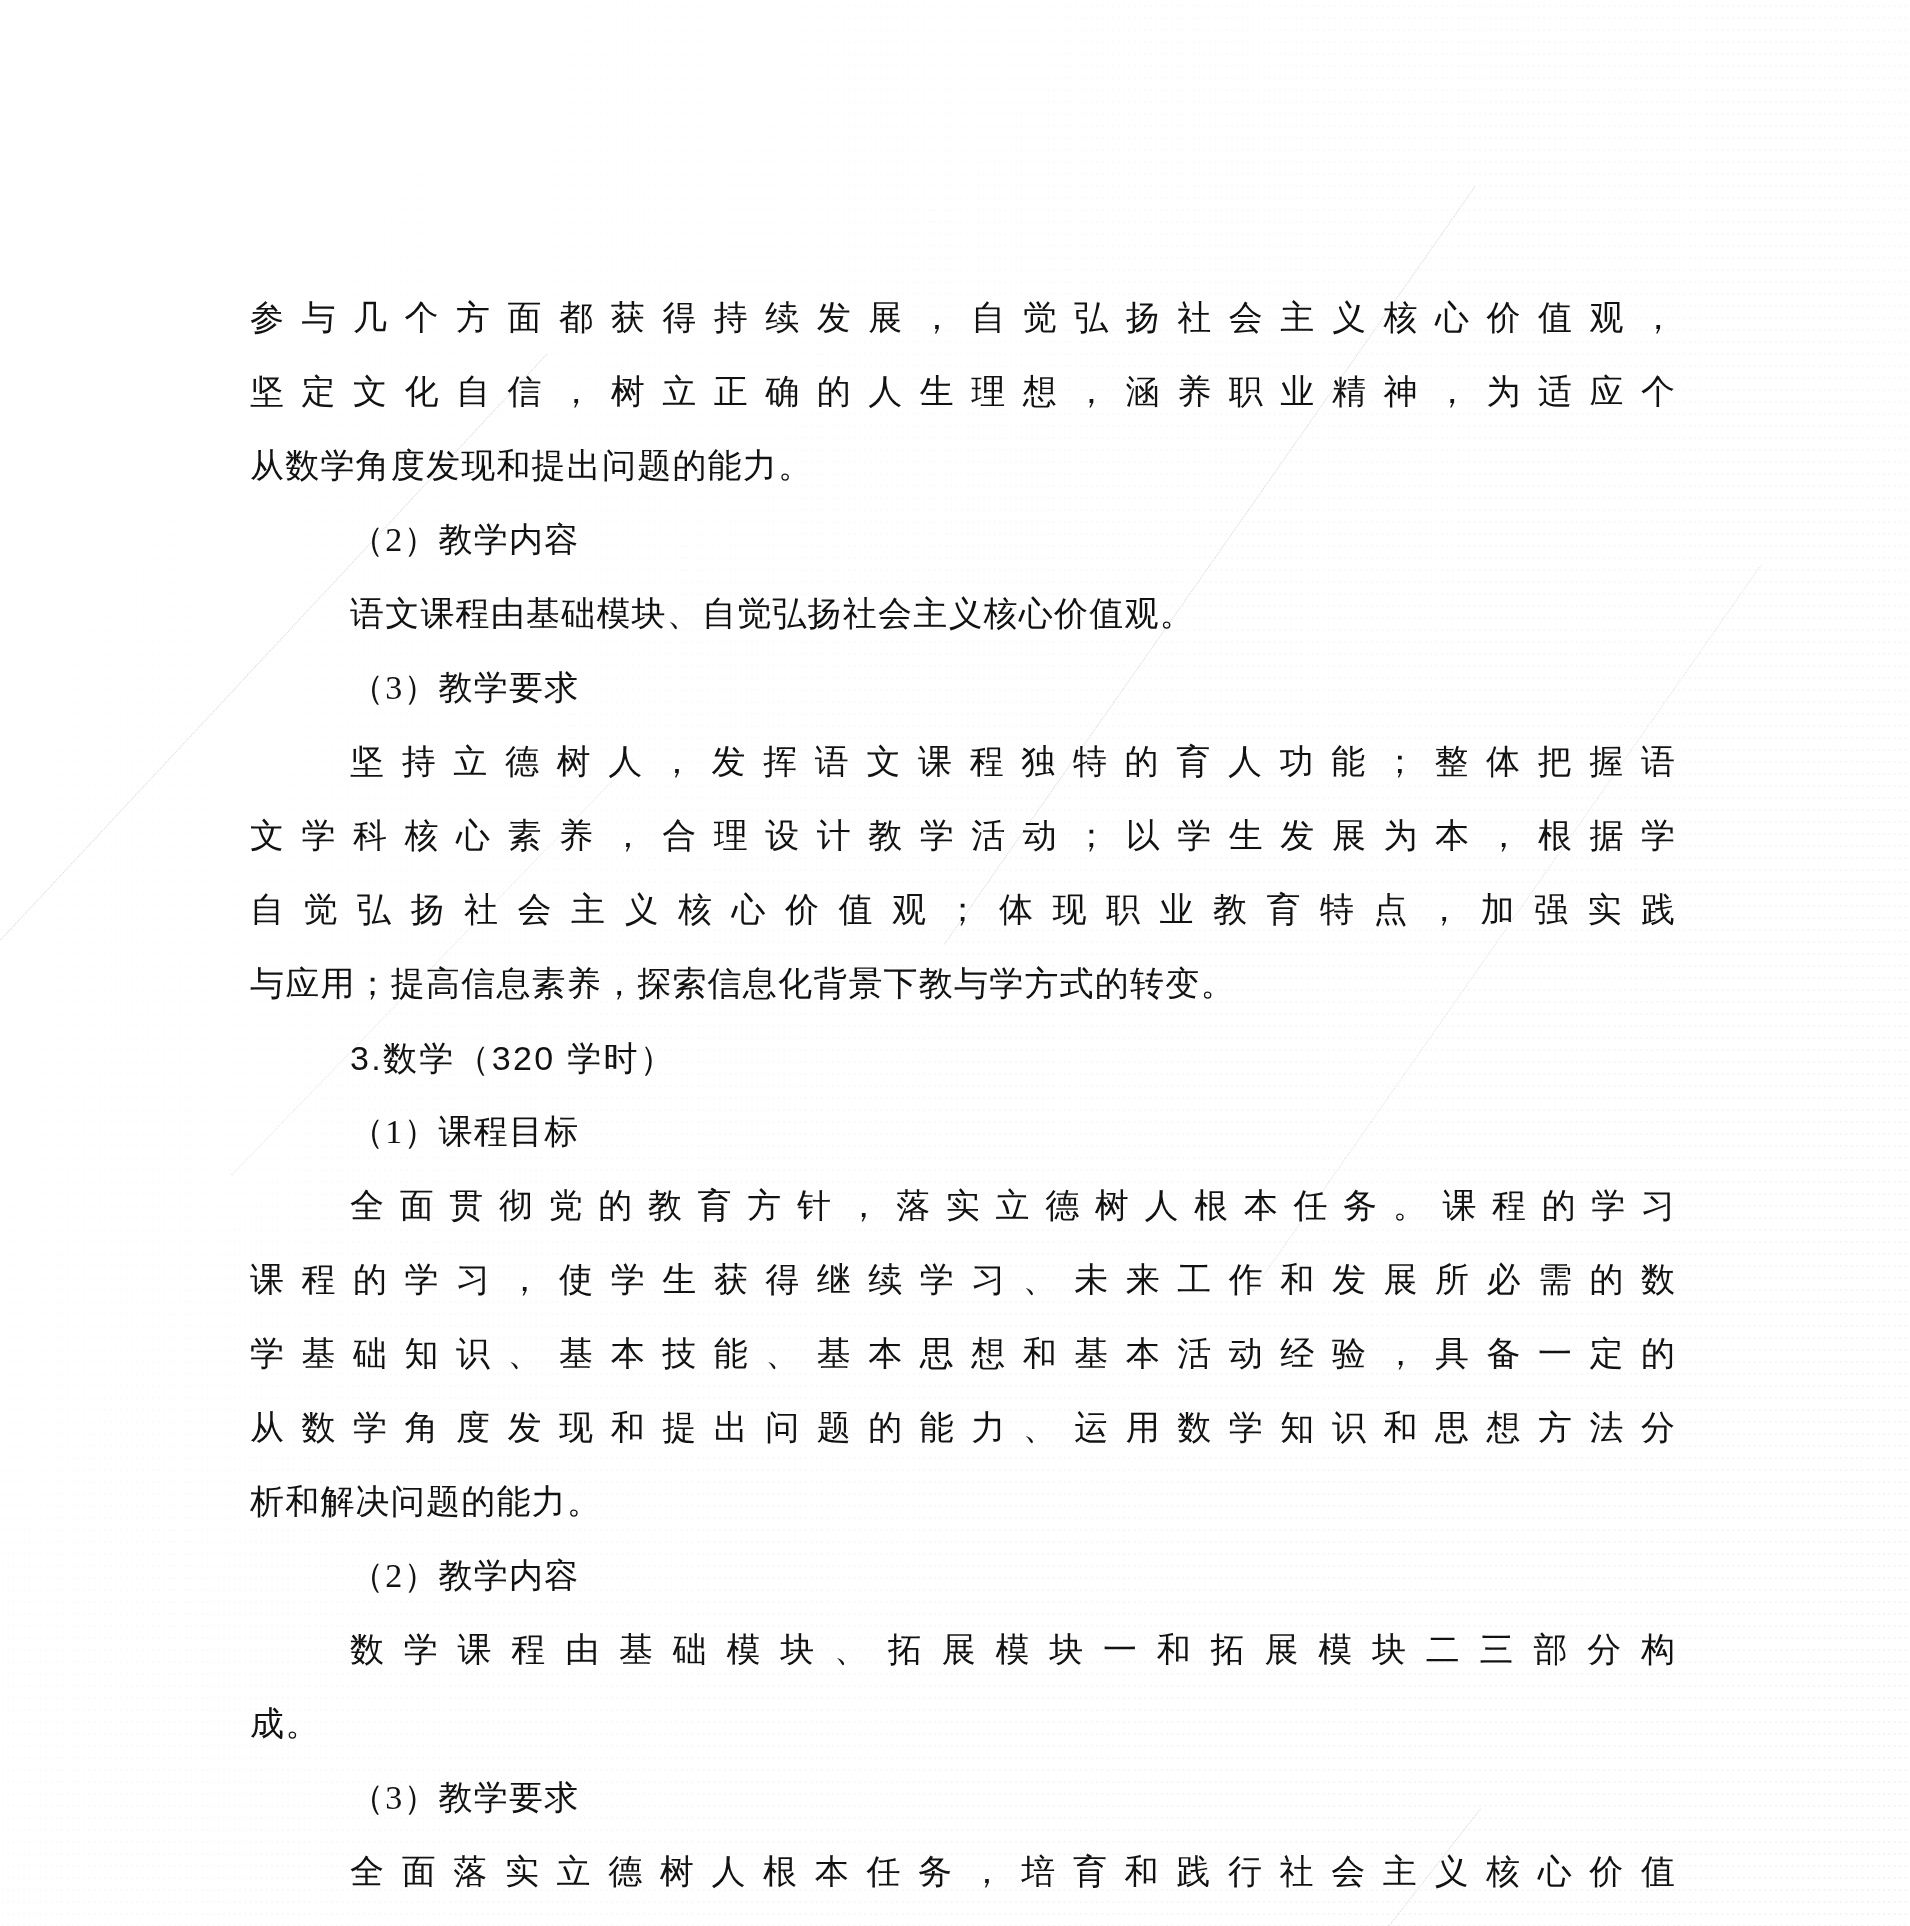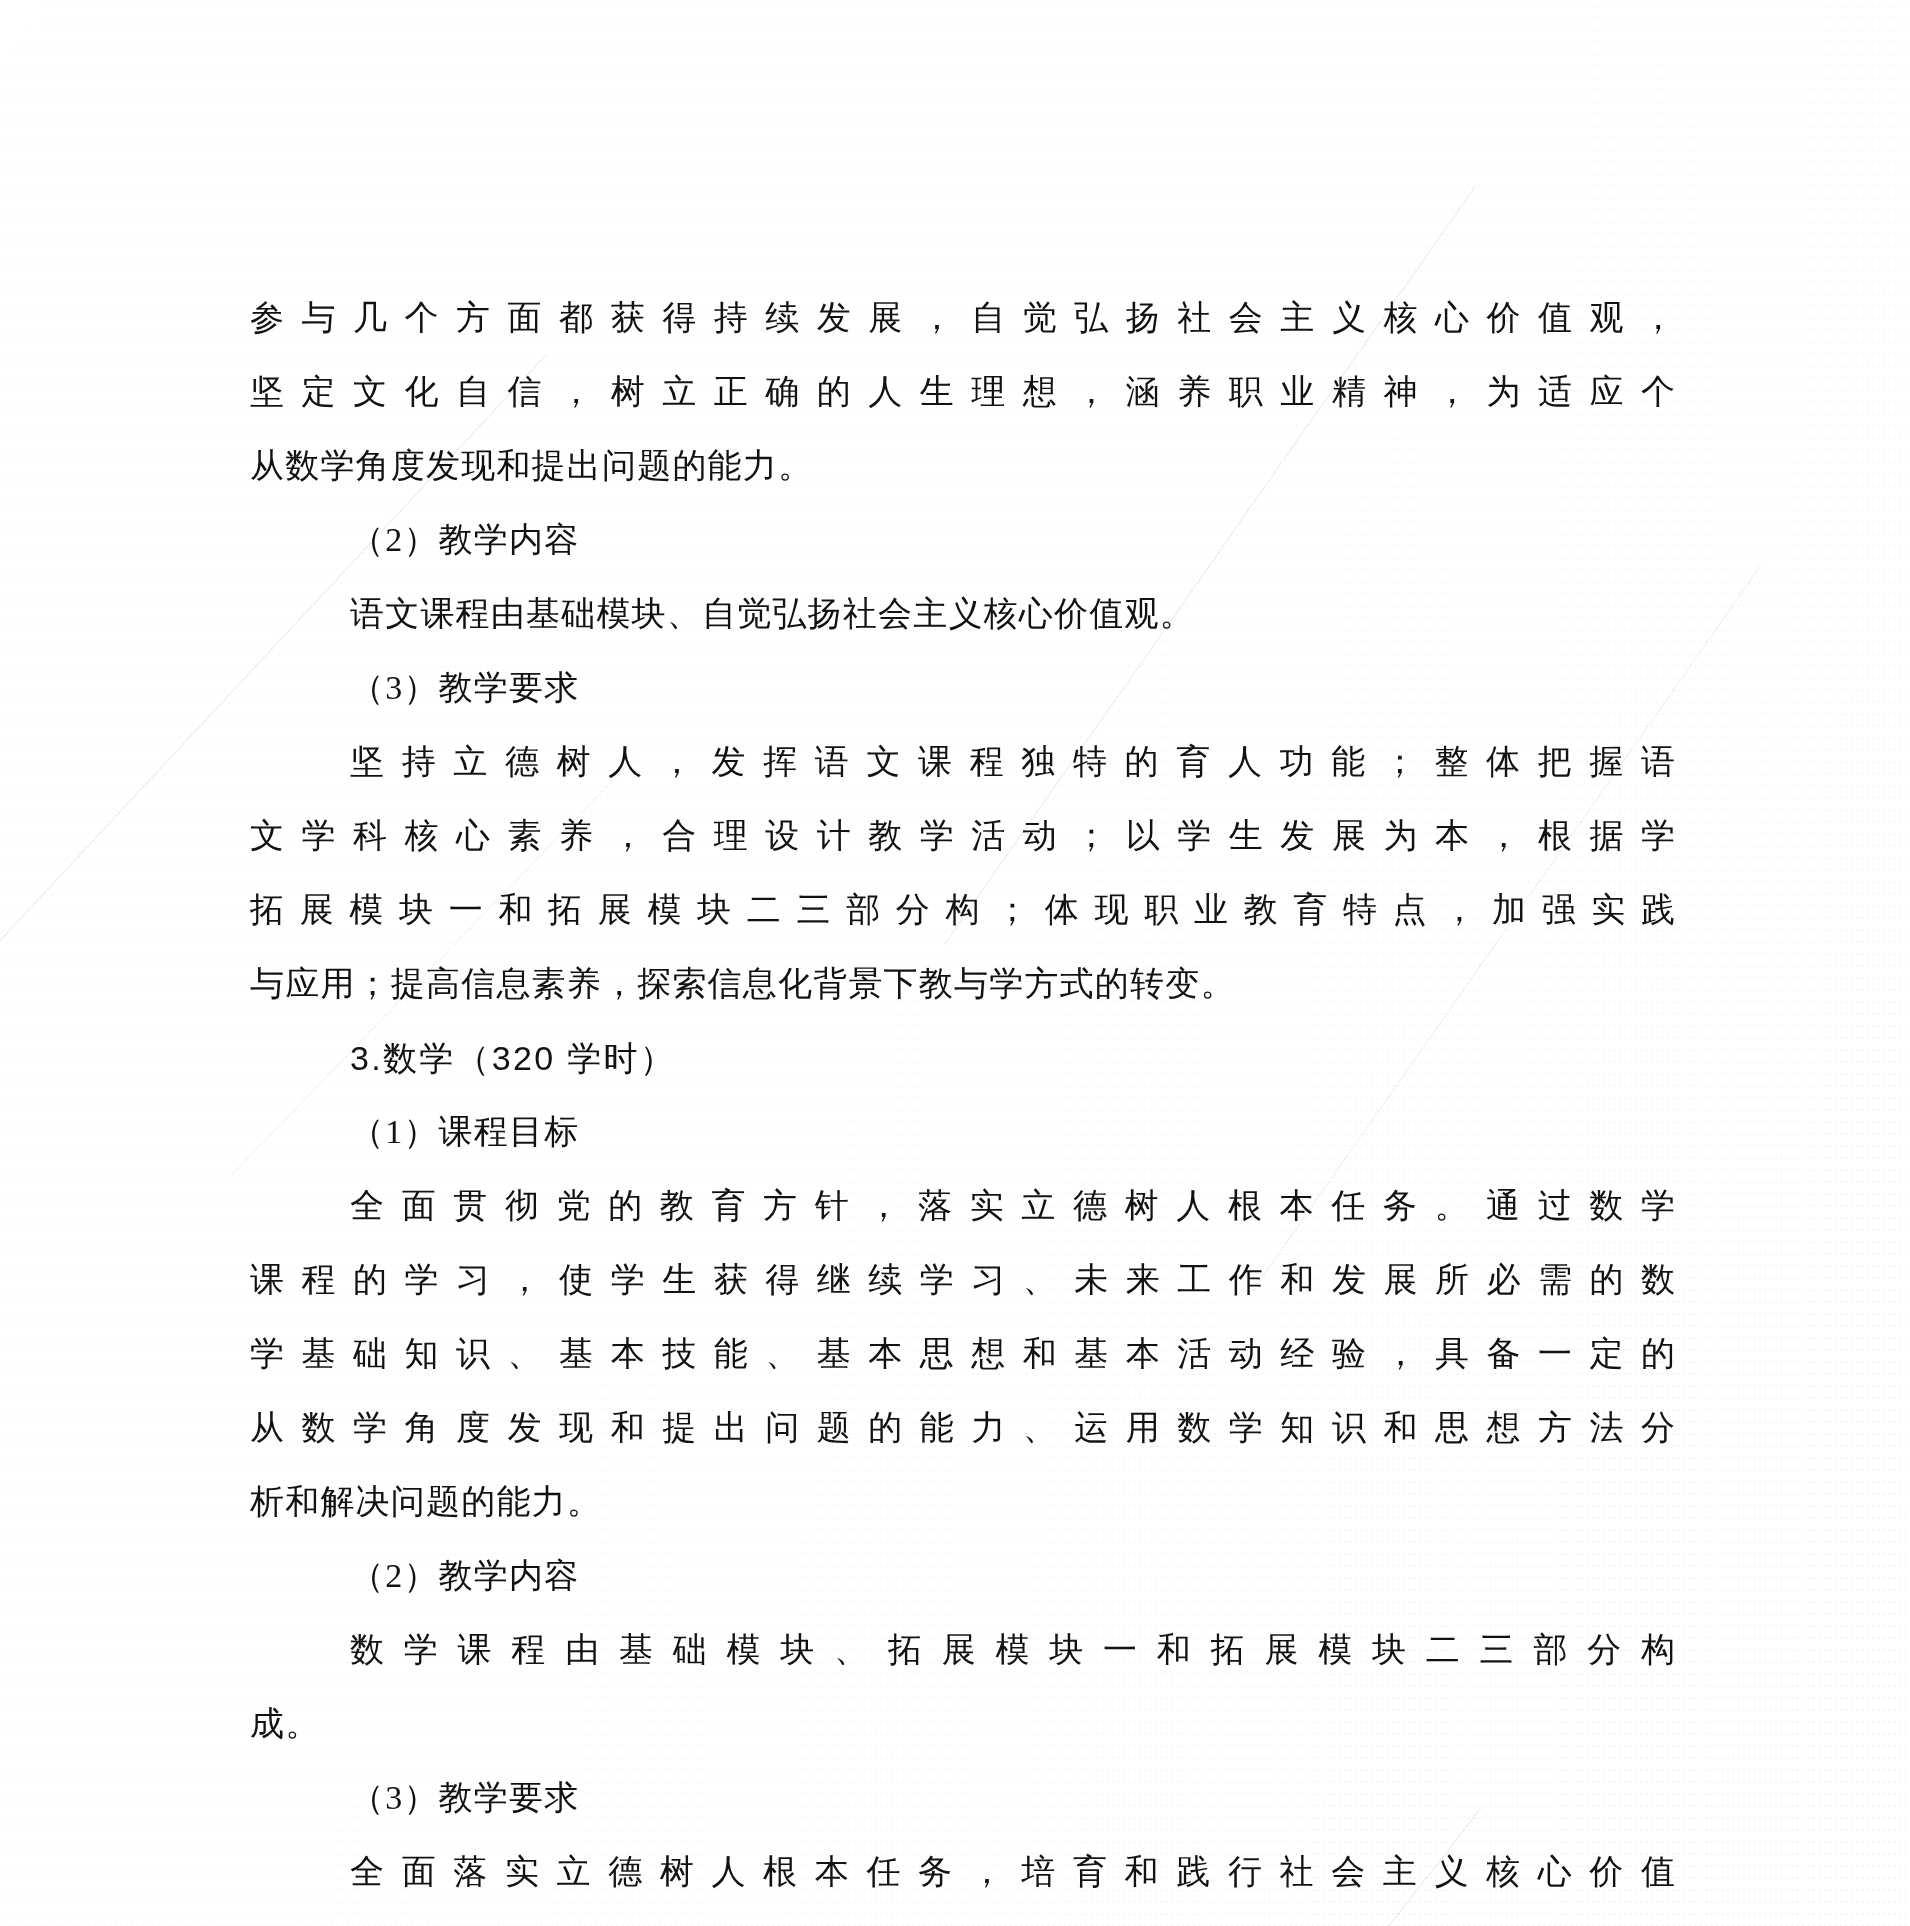--- a/index.html
+++ b/index.html
@@ -83,25 +83,25 @@
 
   <main class="content">
       <div class="line justify">参与几个方面都获得持续发展，自觉弘扬社会主义核心价值观，</div>
       <div class="line justify">坚定文化自信，树立正确的人生理想，涵养职业精神，为适应个</div>
       <div class="line">从数学角度发现和提出问题的能力。</div>
       <div class="line indent">（2）教学内容</div>
       <div class="line indent">语文课程由基础模块、自觉弘扬社会主义核心价值观。</div>
       <div class="line indent">（3）教学要求</div>
       <div class="line indent justify">坚持立德树人，发挥语文课程独特的育人功能；整体把握语</div>
       <div class="line justify">文学科核心素养，合理设计教学活动；以学生发展为本，根据学</div>
-      <div class="line justify">拓展模块一和拓展模块二三部分构；体现职业教育特点，加强实践</div>
+      <div class="line justify">自觉弘扬社会主义核心价值观；体现职业教育特点，加强实践</div>
       <div class="line">与应用；提高信息素养，探索信息化背景下教与学方式的转变。</div>
       <div class="line indent bold">3.数学（320 学时）</div>
       <div class="line indent">（1）课程目标</div>
-      <div class="line indent justify">全面贯彻党的教育方针，落实立德树人根本任务。通过数学</div>
+      <div class="line indent justify">全面贯彻党的教育方针，落实立德树人根本任务。课程的学习</div>
       <div class="line justify">课程的学习，使学生获得继续学习、未来工作和发展所必需的数</div>
       <div class="line justify">学基础知识、基本技能、基本思想和基本活动经验，具备一定的</div>
       <div class="line justify">从数学角度发现和提出问题的能力、运用数学知识和思想方法分</div>
       <div class="line">析和解决问题的能力。</div>
       <div class="line indent">（2）教学内容</div>
       <div class="line indent justify">数学课程由基础模块、拓展模块一和拓展模块二三部分构</div>
       <div class="line">成。</div>
       <div class="line indent">（3）教学要求</div>
       <div class="line indent justify">全面落实立德树人根本任务，培育和践行社会主义核心价值</div>
       <div class="line justify">观，培养德智体美劳全面发展的社会主义建设者和接班人。遵循</div>

